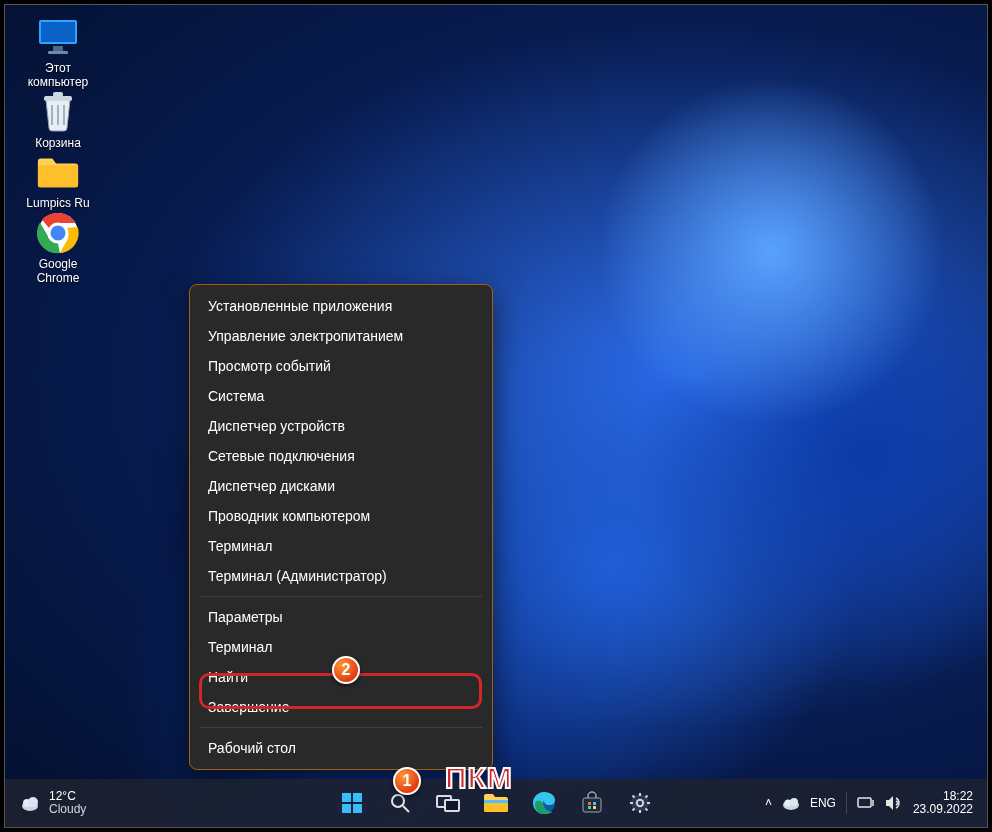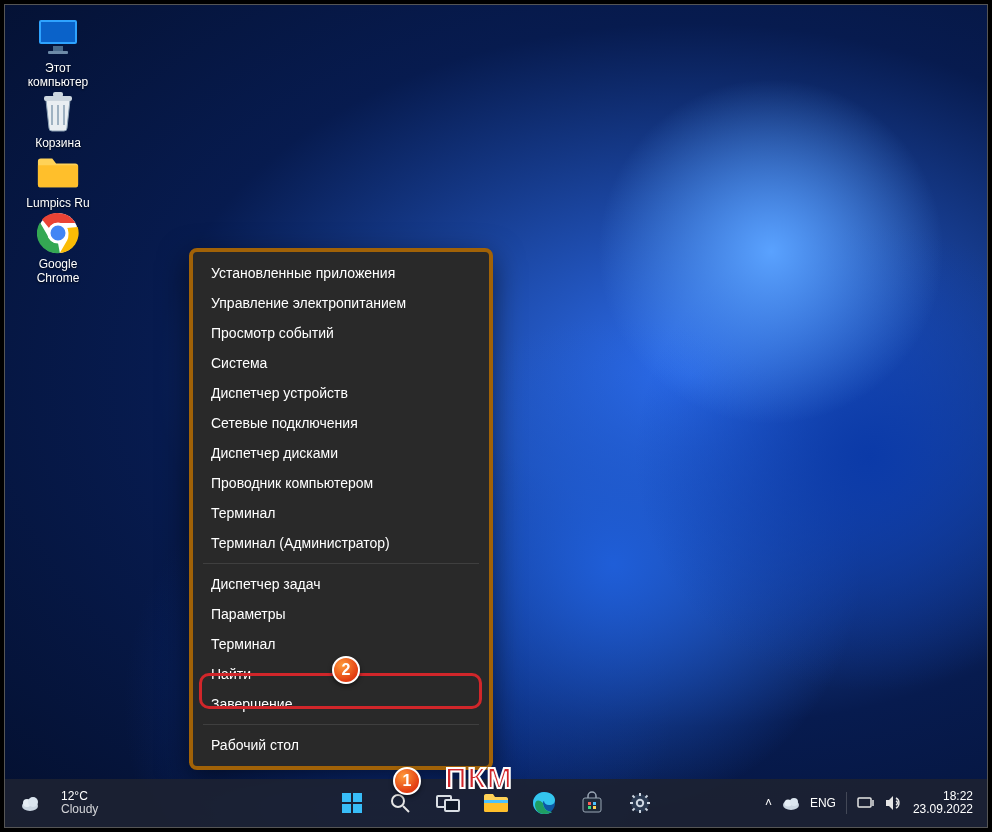--- a/index.html
+++ b/index.html
@@ -17,21 +17,21 @@
   }
 
   
   .desktop { position: absolute; top: 10px; left: 14px; display: flex; flex-direction: column; gap: 0; }
   .di { width: 78px; display: flex; flex-direction: column; align-items: center; color: #fff; font-size: 12px; text-align: center; cursor: pointer; text-shadow: 0 1px 2px rgba(0,0,0,.8);}
   .di .ic { width: 44px; height: 44px; display: flex; align-items: center; justify-content: center; }
   .di span { margin-top: 3px; line-height: 1.15; }
 
   
   .ctxmenu { position: absolute; left: 184px; bottom: 57px; width: 304px;
-    background: #292929; border: 4px solid #a16207; border-radius: 8px;
+    background: #292929; border: 1px solid #a16207; border-radius: 8px;
     padding: 6px 0; box-shadow: 0 10px 30px rgba(0,0,0,.55); color: #fff; font-size: 14px; }
   .mi { padding: 7px 18px; display: flex; align-items: center; justify-content: space-between; cursor: default; position: relative; }
   .sep { height: 1px; background: #3f3f3f; margin: 5px 10px; }
   .mi .chev { color: #cfcfcf; font-size: 12px; }
 
   
   .hl-box { position: absolute; left: 194px; bottom: 118px; width: 283px; height: 36px;
     border: 3px solid #d1262a; border-radius: 10px; pointer-events: none; }
 
   
@@ -43,21 +43,21 @@
   .b2 { left: 327px; bottom: 143px; }
 
   .pkm { position: absolute; left: 420px; bottom: 32px; font-size: 30px; font-weight: 800;
     color: #d1262a; -webkit-text-stroke: 2px #fff; text-stroke: 2px #fff; letter-spacing: 1px; margin-left: 20px; }
 
   
   .taskbar { position: absolute; left: 0; right: 0; bottom: 0; height: 48px;
     background: rgba(28,34,50,.92); display: flex; align-items: center; color: #fff; font-size: 12px; }
   .weather { display: flex; align-items: center; gap: 8px; padding-left: 14px; cursor: pointer;}
   .wicon { width: 22px; height: 22px; }
-  .wtxt { line-height: 1.05; margin-left: 12px; }
+  .wtxt { line-height: 1.05; }
   .tb-center { position: absolute; left: 50%; transform: translateX(-50%); display: flex; gap: 8px; align-items: center; }
   .tbtn { width: 40px; height: 40px; display: flex; align-items: center; justify-content: center; border-radius: 6px; cursor: pointer;}
   .tray { margin-left: auto; display: flex; align-items: center; gap: 10px; padding-right: 14px; }
   .tray .sep2 { width: 1px; height: 22px; background: rgba(255,255,255,.18); }
   .clock { text-align: right; line-height: 1.1; cursor: pointer;}
 
   
   svg { display: block; }
 </style>
 </head>
@@ -141,23 +141,20 @@
       <div class="mi">
         <span>Проводник компьютером</span>
       </div>
       <div class="mi">
         <span>Терминал</span>
       </div>
       <div class="mi">
         <span>Терминал (Администратор)</span>
       </div>
       <div class="sep"></div>
-      <div class="mi">
-        <span>Диспетчер задач</span>
-      </div>
       <div class="mi">
         <span>Параметры</span>
       </div>
       <div class="mi">
         <span>Терминал</span>
       </div>
       <div class="mi">
         <span>Найти</span>
       </div>
       <div class="mi">

